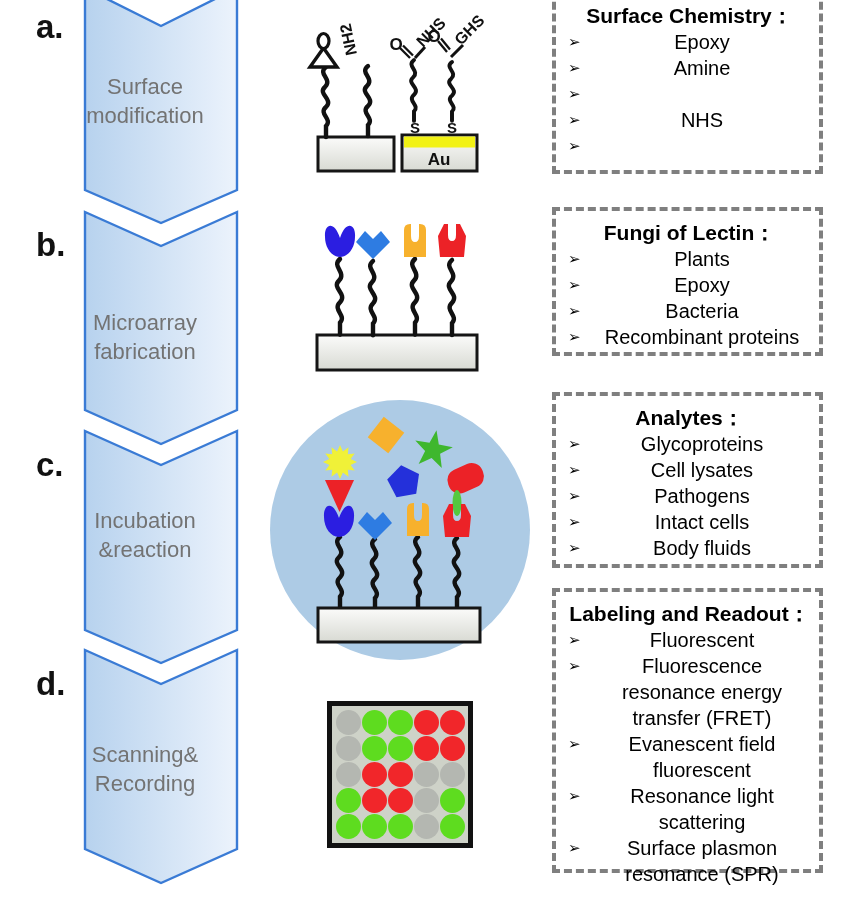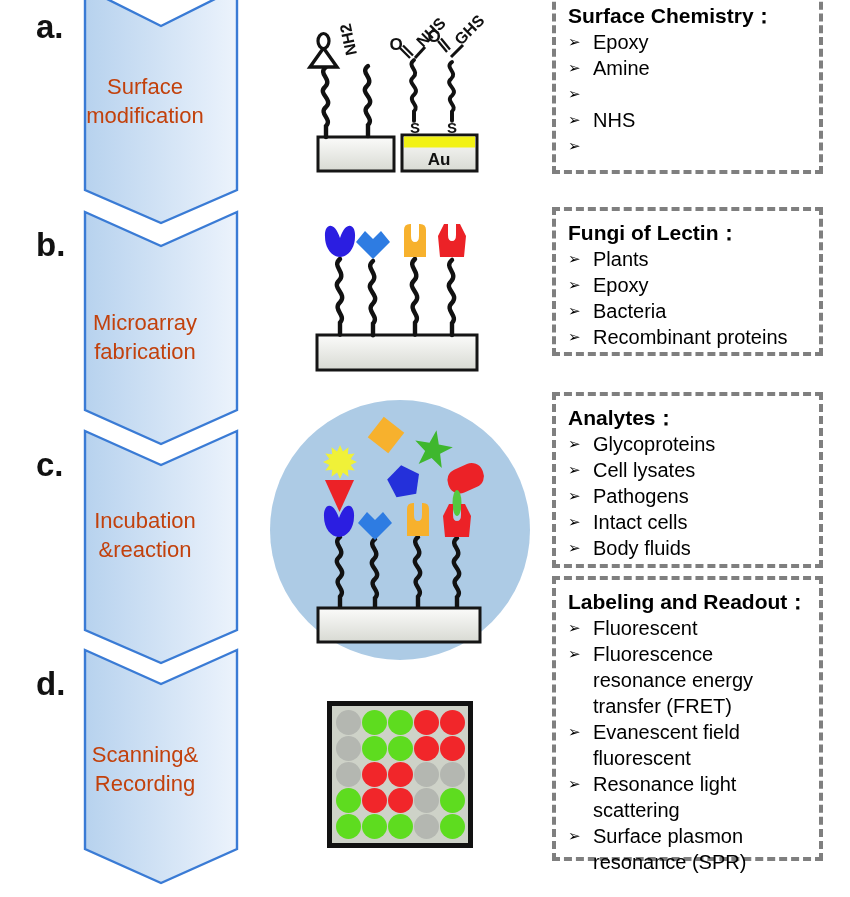--- a/index.html
+++ b/index.html
@@ -3,29 +3,29 @@
 <meta charset="utf-8">
 <style>
   html,body{margin:0;padding:0;}
   body{width:850px;height:897px;position:relative;overflow:hidden;background:#ffffff;
        font-family:"Liberation Sans",sans-serif;}
   .abs{position:absolute;}
   
   .step-key{position:absolute;left:36px;font-size:33px;font-weight:bold;color:#111;}
   
   .chev-label{position:absolute;left:86px;width:118px;text-align:center;
-              font-size:22px;line-height:29px;color:#c2410c;}
+              font-size:22px;line-height:29px;color:#737373;}
   
   .box{position:absolute;left:552px;width:271px;box-sizing:border-box;
        border:4px dashed #7f7f7f;background:#fff;padding:8px 8px 4px 12px;}
-  .box-title{font-size:21px;font-weight:bold;color:#000;line-height:27px;}
+  .box-title{font-size:21px;font-weight:bold;color:#000;line-height:27px;text-align:center;}
   .li{display:flex;font-size:20px;line-height:26px;color:#000;}
   .li .bullet{flex:0 0 25px;width:25px;font-size:15px;line-height:26px;
               font-family:"DejaVu Sans",sans-serif;color:#000;}
-  .li .txt{flex:1;}
+  .li .txt{flex:1;text-align:center;}
   
   svg text{font-family:"Liberation Sans",sans-serif;font-weight:bold;fill:#111;}
   
   .micro{position:absolute;left:327px;top:701px;width:146px;height:147px;
          box-sizing:border-box;border:5px solid #111;background:#ced2c8;
          display:grid;grid-template-columns:repeat(5,1fr);place-items:center;
          padding:3px;}
   .dot{width:25px;height:25px;border-radius:50%;}
 </style>
 </head>
@@ -232,21 +232,21 @@
       <div class="li">
         <span class="bullet">➢</span>
         <span class="txt">Intact cells</span>
       </div>
       <div class="li">
         <span class="bullet">➢</span>
         <span class="txt">Body fluids</span>
       </div>
     </div>
 </div>
-<div class="box" style="top:576px;height:285px">
+<div class="box" style="top:588px;height:285px">
   <div class="box-title">Labeling and Readout：</div>
   <div>
       <div class="li">
         <span class="bullet">➢</span>
         <span class="txt">Fluorescent</span>
       </div>
       <div class="li">
         <span class="bullet">➢</span>
         <span class="txt">Fluorescence resonance energy transfer (FRET)</span>
       </div>

